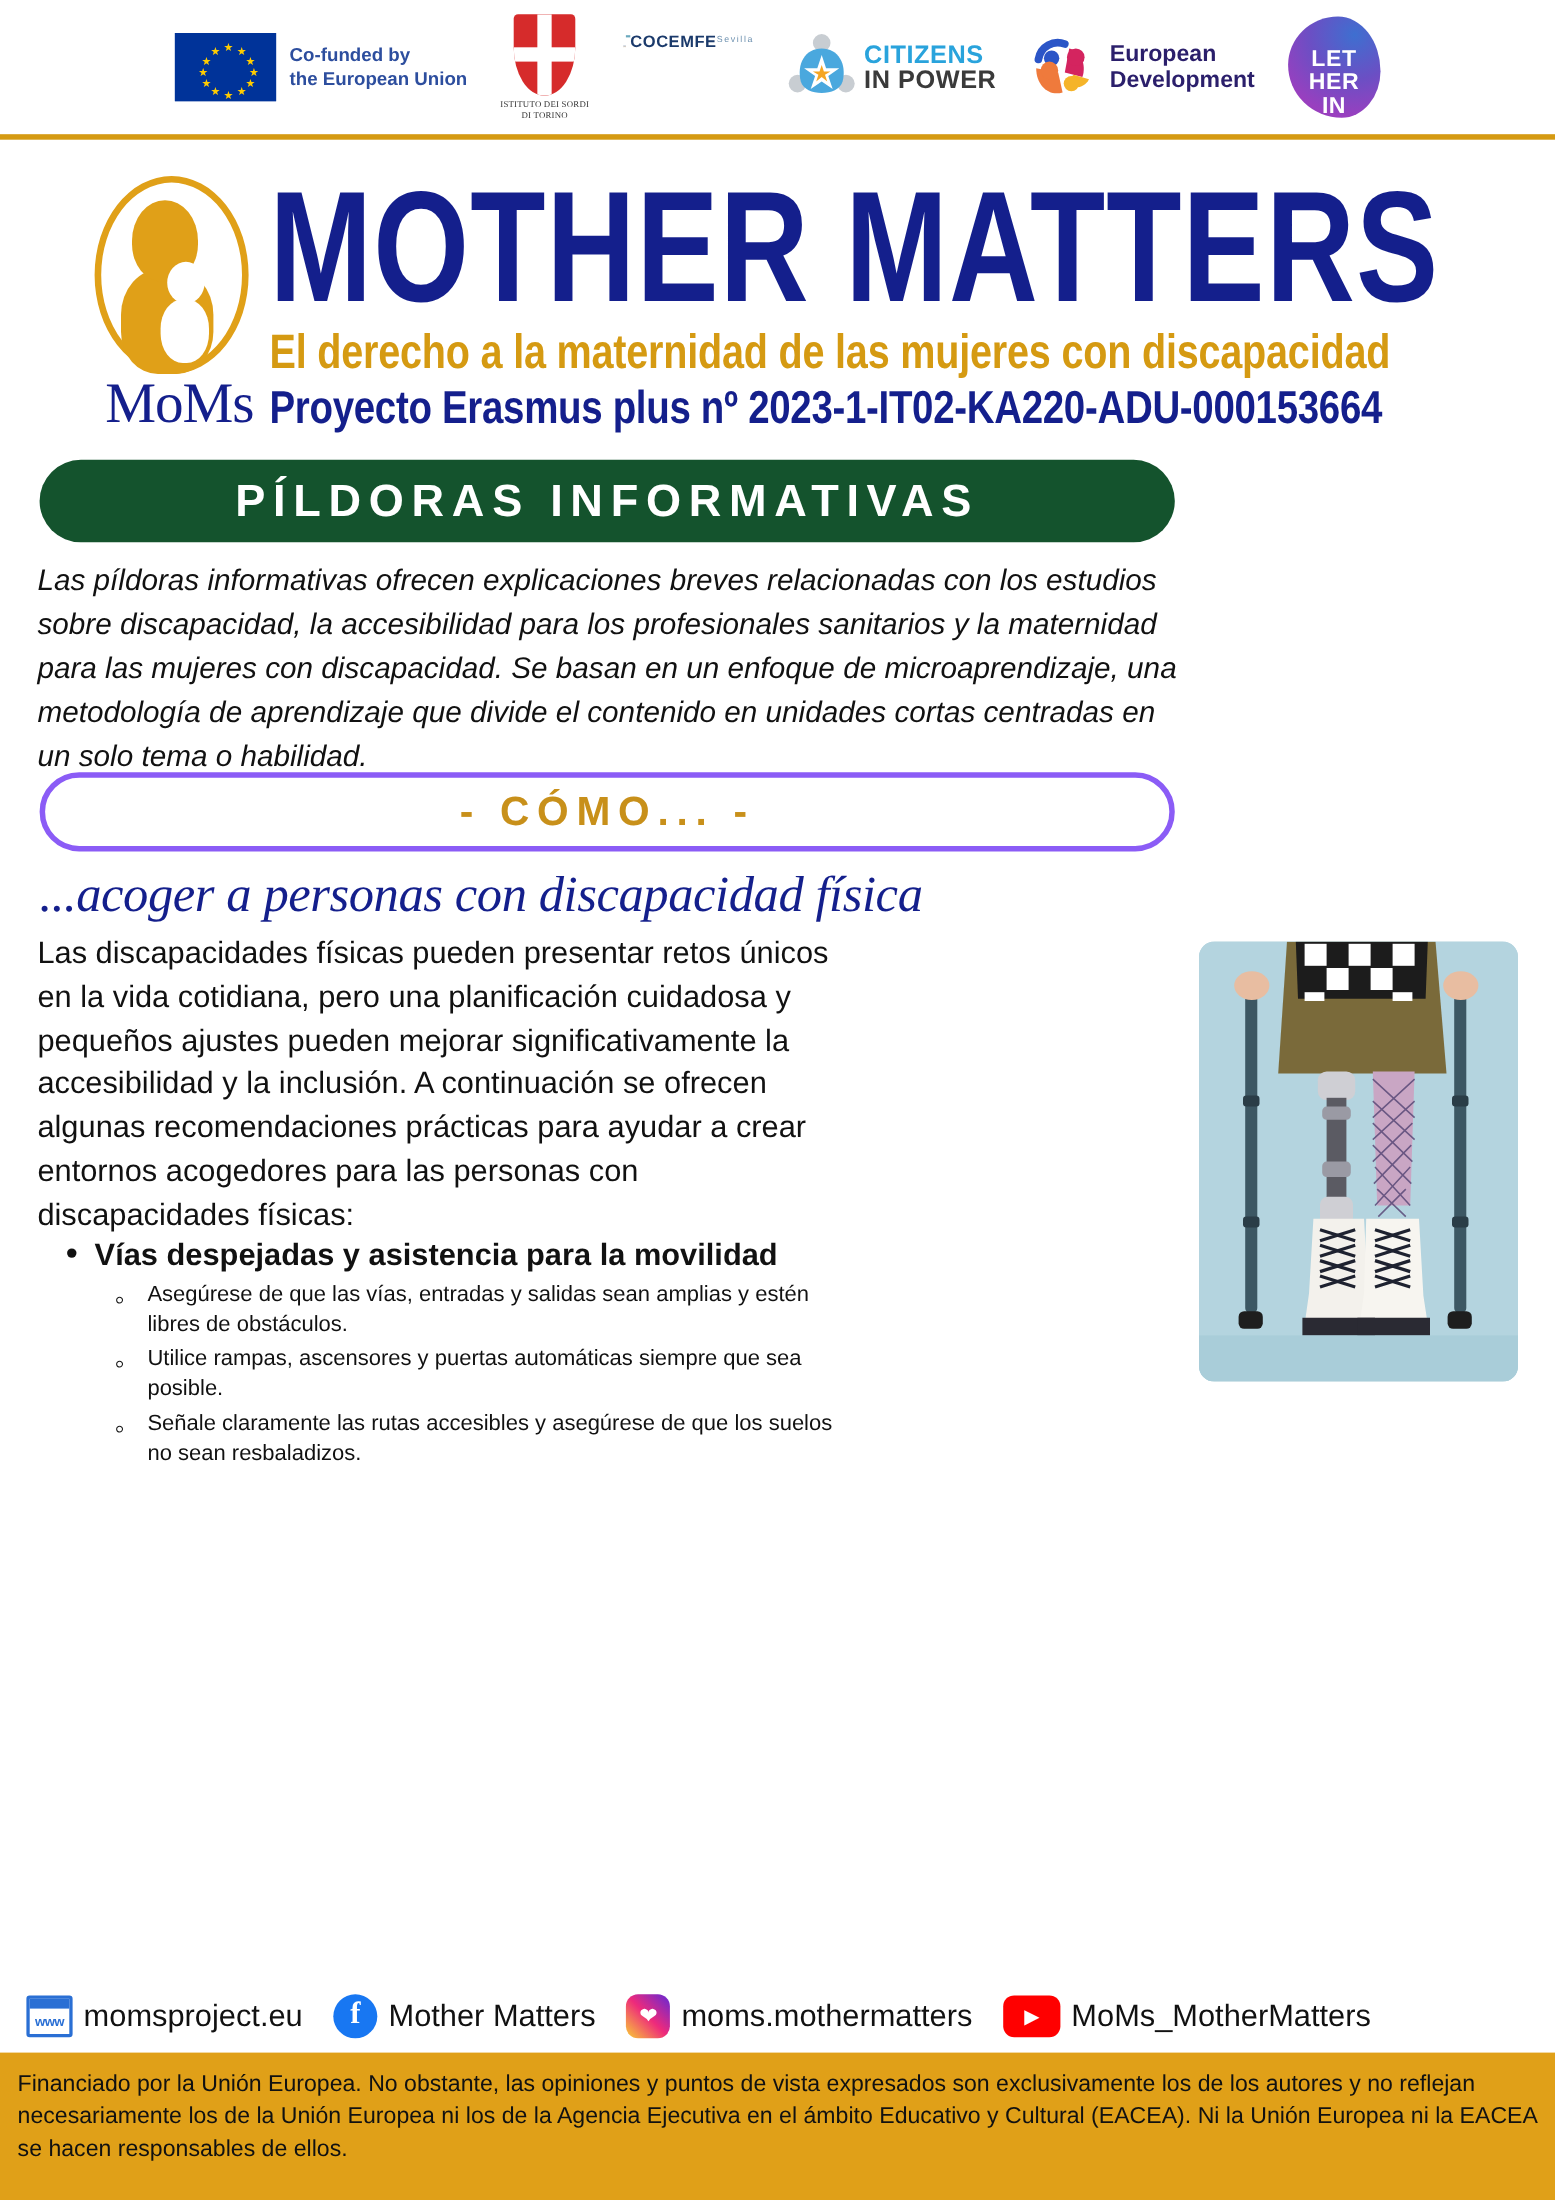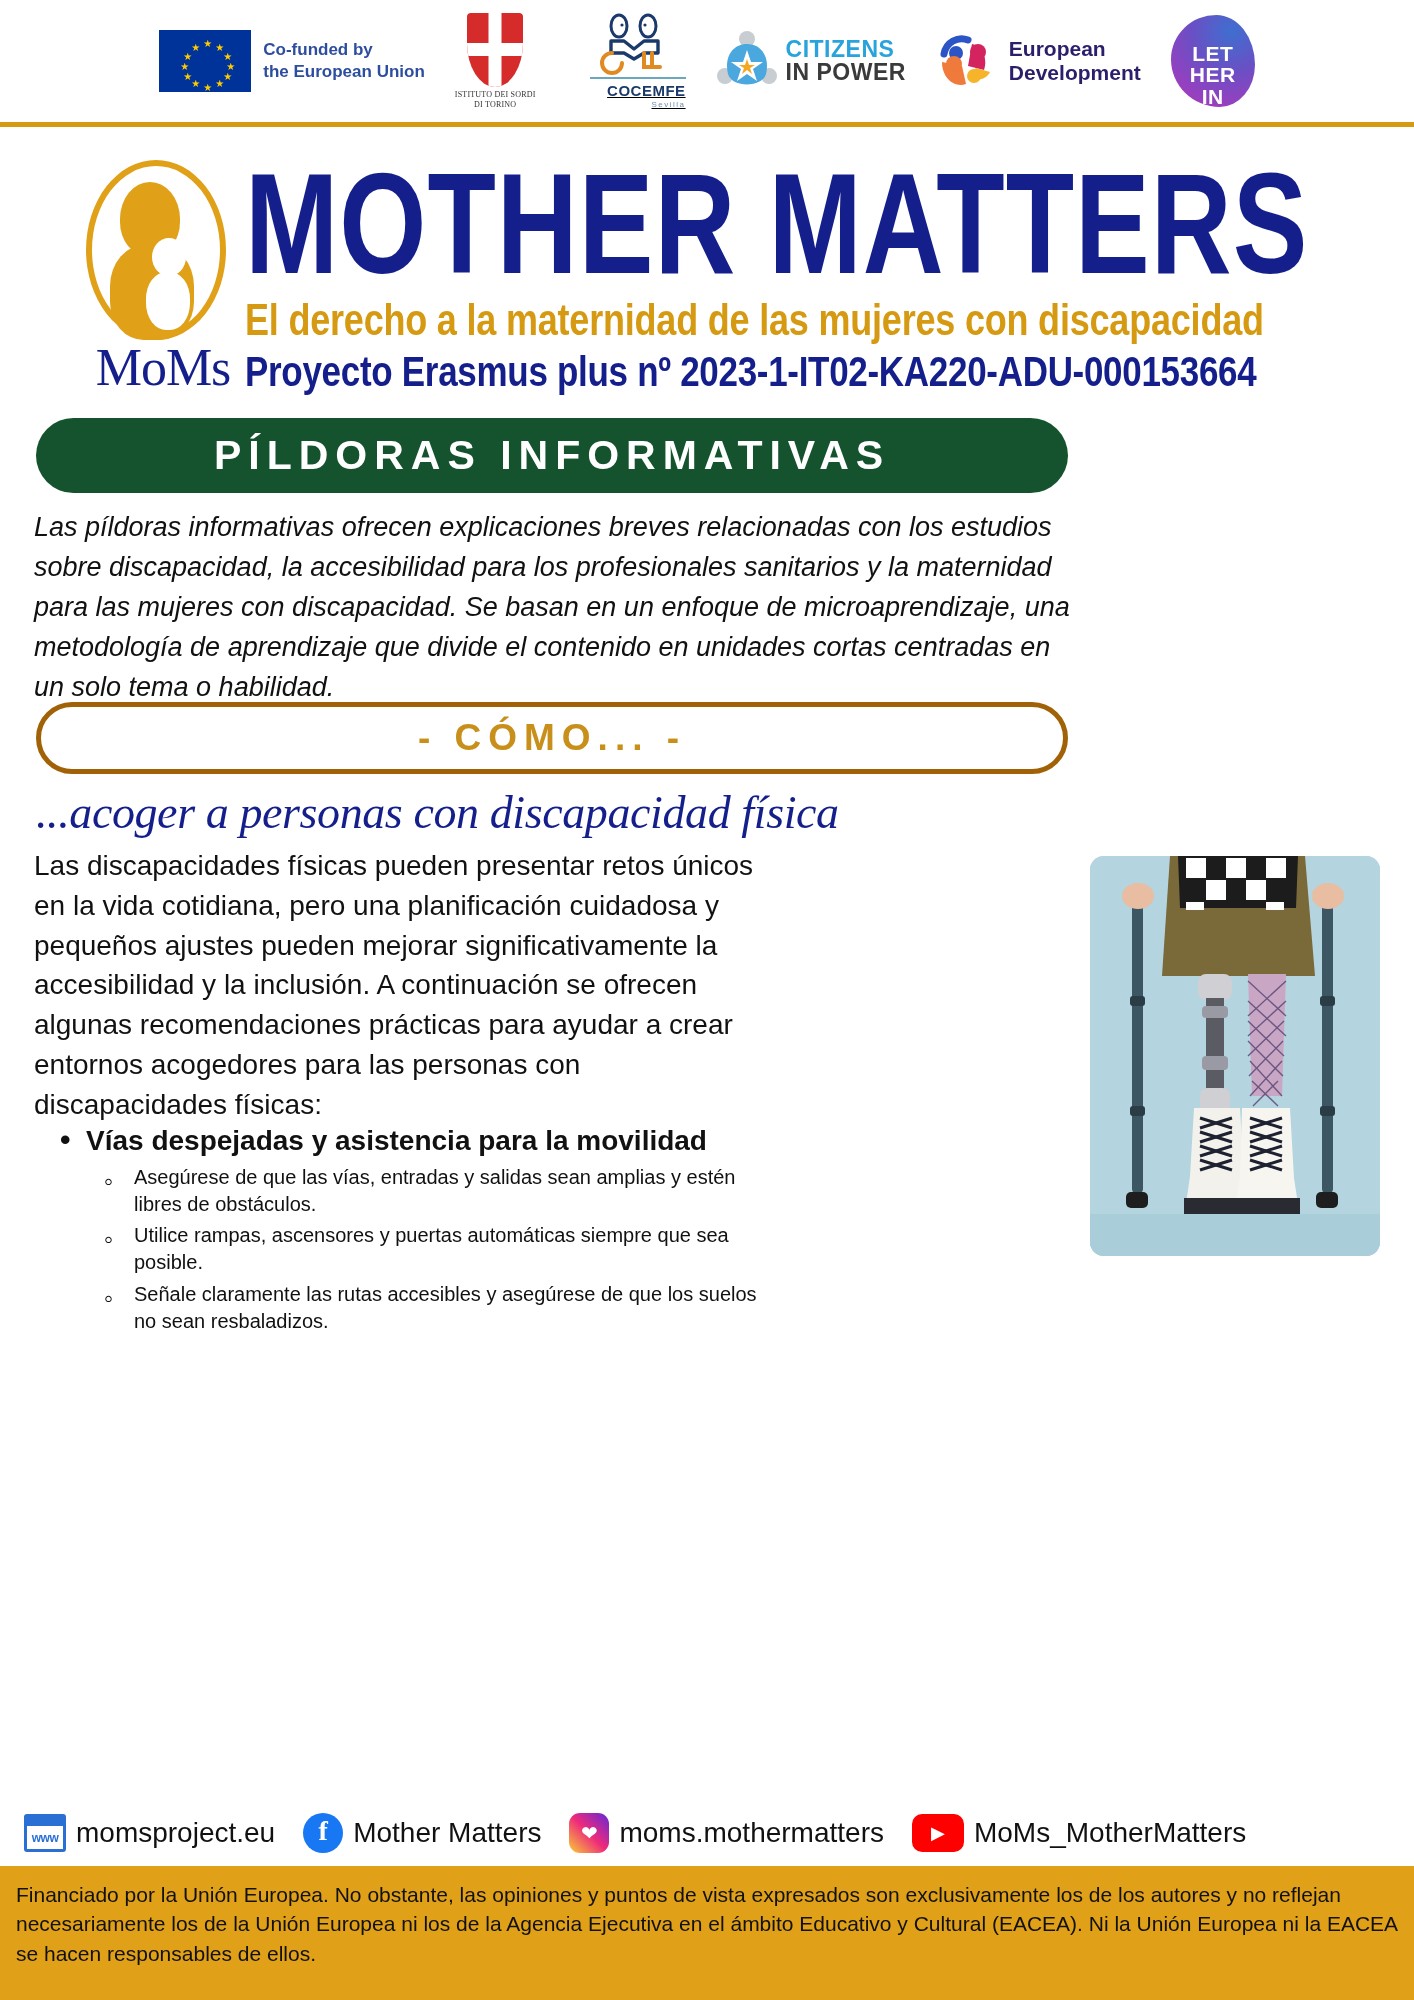--- a/index.html
+++ b/index.html
@@ -50,21 +50,21 @@
   .shield::after {
     content:""; position:absolute; top: 30px; left:0;
     width: 100%; height: 13px; background:#fff;
   }
   .sordi-cap {
     margin-top: 3px; font-family: "Liberation Serif", serif;
     font-size: 8px; color: #333; letter-spacing: .2px; text-align:center; line-height:1.15;
   }
 
   
-  .cocemfe-wrap { display:flex; flex-direction:column; align-items:flex-end; width: 120px; text-decoration: underline;}
+  .cocemfe-wrap { display:flex; flex-direction:row; align-items:flex-start; width: 120px;}
   .cocemfe-mark { width: 100px; height: 62px; position: relative; }
   .cocemfe-label {
     font-size: 15px; font-weight: bold; color:#1b3a6b; letter-spacing: .5px;
   }
   .cocemfe-sub { font-size: 8px; color:#6b8fae; letter-spacing: 1.5px; margin-top:1px;}
   .cocemfe-rule { width: 96px; height: 2px; background:#6aa9bd; margin: 2px 0 3px; }
 
   
   .cip-wrap { display:flex; align-items:center; gap: 8px; }
   .cip-mark { width: 62px; height: 62px; position: relative; }
@@ -150,21 +150,21 @@
 
   
   .intro {
     position:absolute; left: 34px; top: 508px; width: 1040px;
     font-size: 27px; font-style: italic; color:#111; line-height: 1.48;
   }
 
   
   .como-box {
     position:absolute; left: 36px; top: 702px; width: 1032px; height: 72px;
-    border: 5px solid #a16207; border-radius: 36px;
+    border: 5px solid #8b5cf6; border-radius: 36px;
     display:flex; align-items:center; justify-content:center;
   }
   .como-text {
     color:#c8901a; font-size: 37px; font-weight:600; letter-spacing: 7px;
   }
 
   
   .section-heading {
     position:absolute; left: 36px; top: 786px; width: 1100px;
     color:#141f8c; font-size: 46px; font-style: italic;

